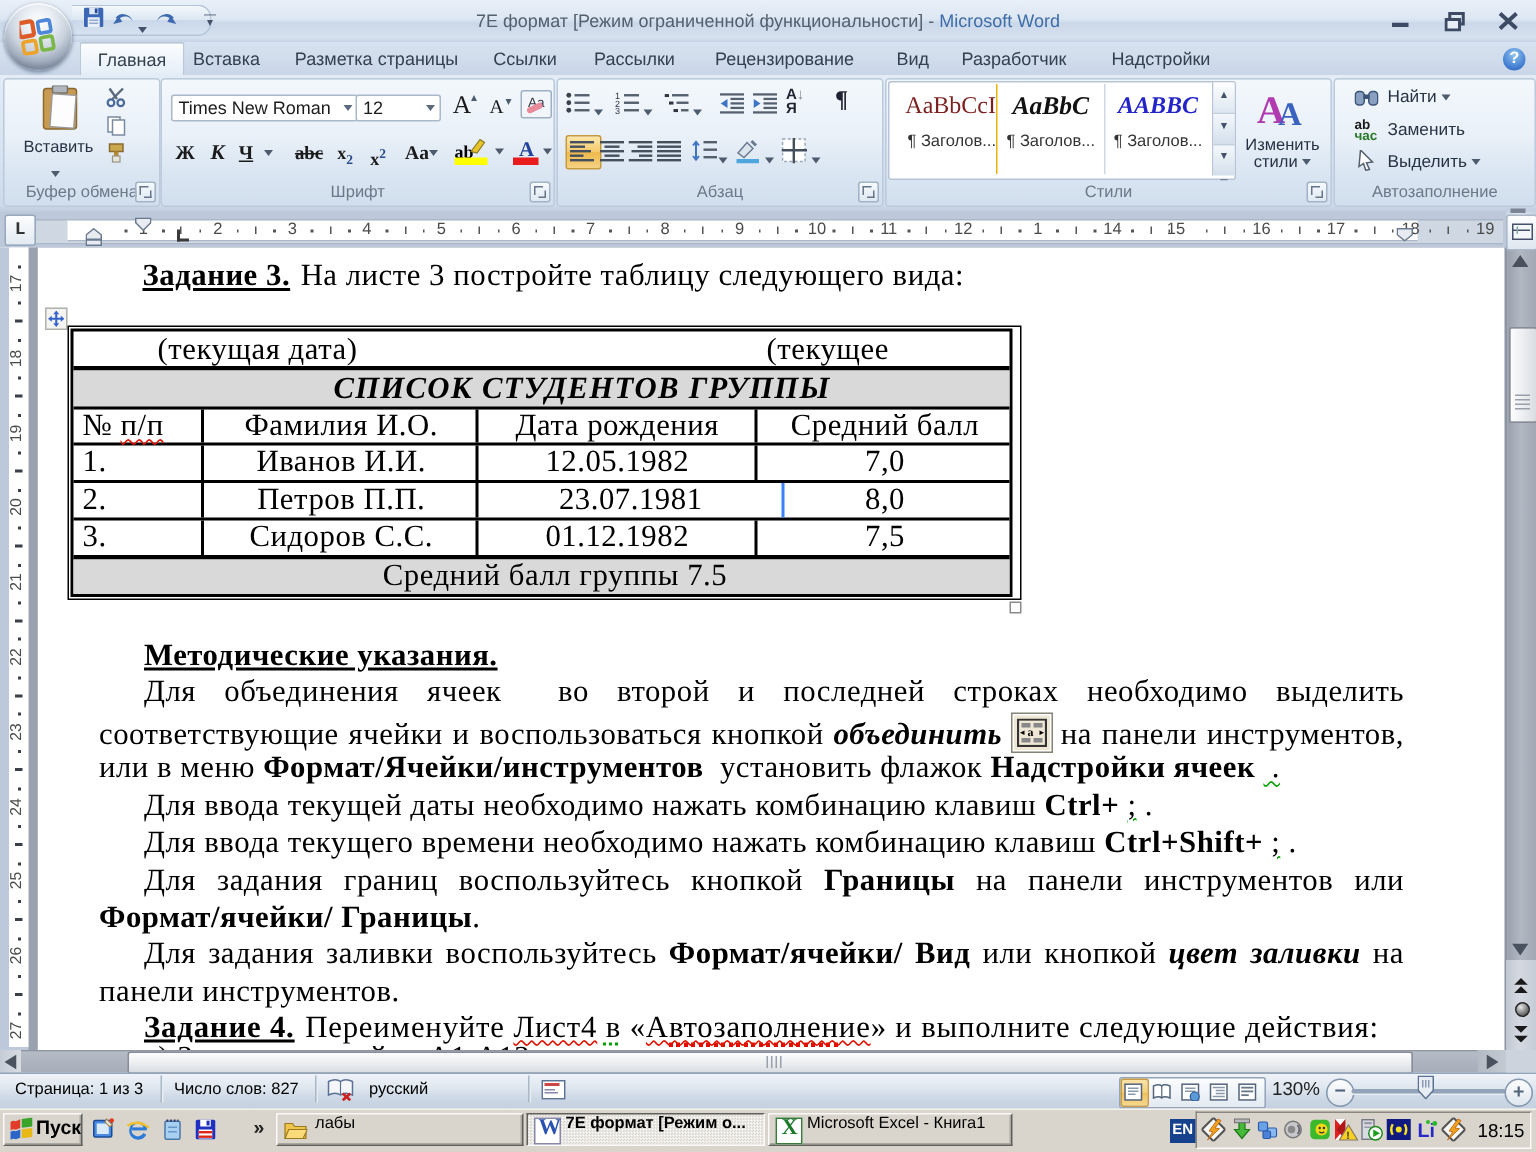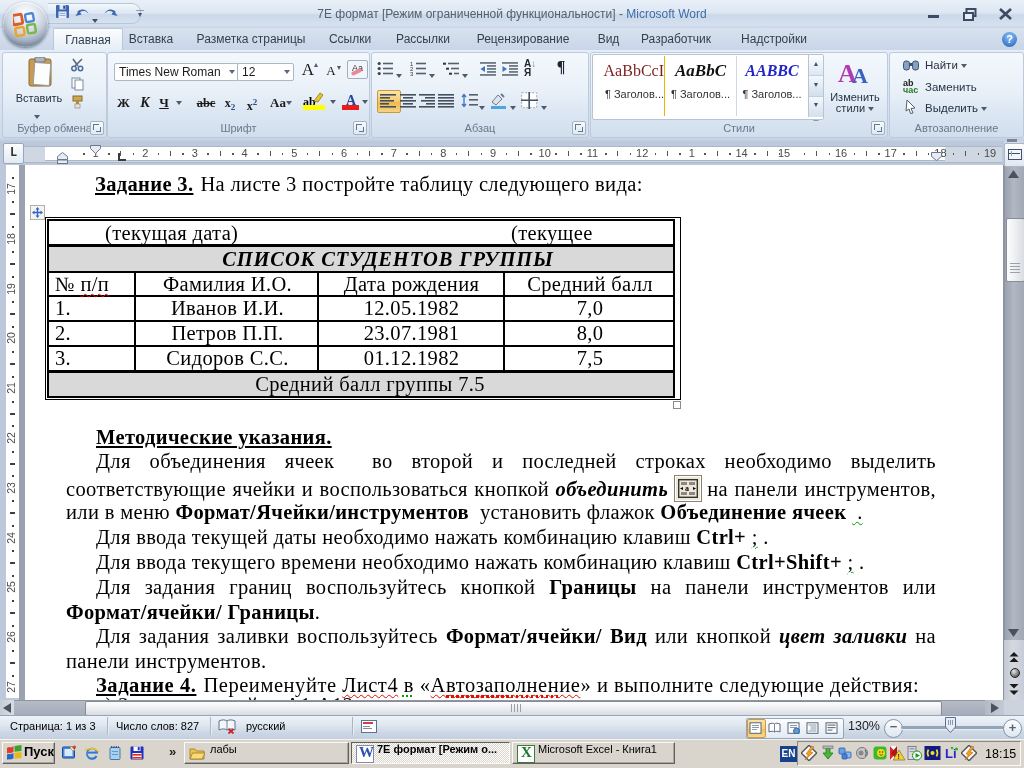--- a/index.html
+++ b/index.html
@@ -497,21 +497,21 @@
           </div>
  <div class="trow" style="height:25px;line-height:23px">
    <span class="tcell" style="left:0;width:87px;text-align:left;padding-left:6px;border-right:2px solid #000;box-sizing:border-box">1.</span>
    <span class="tcell" style="left:89px;width:181px;border-right:2px solid #000;box-sizing:border-box">Иванов И.И.</span>
    <span class="tcell" style="left:271px;width:185px;border-right:2px solid #000;box-sizing:border-box">12.05.1982</span>
    <span class="tcell" style="left:458px;width:166px">7,0</span>
           </div>
  <div class="trow" style="height:25px;line-height:23px">
    <span class="tcell" style="left:0;width:87px;text-align:left;padding-left:6px;border-right:2px solid #000;box-sizing:border-box">2.</span>
    <span class="tcell" style="left:89px;width:181px;border-right:2px solid #000;box-sizing:border-box">Петров П.П.</span>
-   <span class="tcell" style="left:271px;width:185px;border-right:2px solid #000000;box-sizing:border-box">23.07.1981</span>
+   <span class="tcell" style="left:271px;width:203px;border-right:2px solid #3b82f6;box-sizing:border-box">23.07.1981</span>
    <span class="tcell" style="left:458px;width:166px">8,0</span>
           </div>
  <div class="trow" style="height:26px;line-height:23px;border-bottom-width:3px">
    <span class="tcell" style="left:0;width:87px;text-align:left;padding-left:6px;border-right:2px solid #000;box-sizing:border-box">3.</span>
    <span class="tcell" style="left:89px;width:181px;border-right:2px solid #000;box-sizing:border-box">Сидоров С.С.</span>
    <span class="tcell" style="left:271px;width:185px;border-right:2px solid #000;box-sizing:border-box">01.12.1982</span>
    <span class="tcell" style="left:458px;width:166px">7,5</span>
           </div>
  <div class="trow" style="height:23px;background:#d9d9d9;text-align:center;line-height:22px;border-bottom:none;padding-left:18px;box-sizing:border-box">Средний балл группы 7.5</div>
 </div>
@@ -523,21 +523,21 @@
 <div class="dl jst" style="left:66px;top:311px;width:870px">соответствующие ячейки и воспользоваться кнопкой <b><i>объединить</i></b> <span style="display:inline-block;width:24px;height:23px;background:#eee7d5;border:1px solid #fff;outline:1px solid #848477;vertical-align:-5px;position:relative"><svg width="20" height="19" viewBox="0 0 20 19" style="position:absolute;left:2px;top:2px">
             <rect x="0.7" y="0.7" width="18.6" height="17.6" fill="none" stroke="#333" stroke-width="1.4"></rect>
             <rect x="3" y="3" width="6" height="3" fill="#888"></rect>
             <rect x="11" y="3" width="6" height="3" fill="#888"></rect>
             <rect x="3" y="13" width="6" height="3" fill="#888"></rect>
             <rect x="11" y="13" width="6" height="3" fill="#888"></rect>
             <text x="7" y="11.5" font-size="8" font-weight="bold" fill="#000">a</text>
             <path d="M2 9.5 L5 8 L5 11 Z" fill="#000"></path>
             <path d="M18 9.5 L15 8 L15 11 Z" fill="#000"></path>
           </svg></span> на панели инструментов,</div>
-<div class="dl" style="left:66px;top:336px">или в меню <b>Формат/Ячейки/инструментов</b>&nbsp; установить флажок <b>Объединение ячеек</b> <span class="sqg">&nbsp;.</span></div>
+<div class="dl" style="left:66px;top:336px">или в меню <b>Формат/Ячейки/инструментов</b>&nbsp; установить флажок <b>Надстройки ячеек</b> <span class="sqg">&nbsp;.</span></div>
 <div class="dl" style="left:66px;top:361px"><span style="display:inline-block;width:30px"></span>Для ввода текущей даты необходимо нажать комбинацию клавиш <b>Ctrl+</b> <span class="sqg">;</span> .</div>
 <div class="dl" style="left:66px;top:386px"><span style="display:inline-block;width:30px"></span>Для ввода текущего времени необходимо нажать комбинацию клавиш <b>Ctrl+Shift+</b> <span class="sqg">;</span> .</div>
 <div class="dl jst" style="left:66px;top:411px;width:870px"><span style="display:inline-block;width:30px"></span>Для задания границ воспользуйтесь кнопкой <b>Границы</b> на панели инструментов или</div>
 <div class="dl" style="left:66px;top:436px"><b>Формат/ячейки/ Границы</b>.</div>
 <div class="dl jst" style="left:66px;top:460px;width:870px"><span style="display:inline-block;width:30px"></span>Для задания заливки воспользуйтесь <b>Формат/ячейки/ Вид</b> или кнопкой <b><i>цвет заливки</i></b> на</div>
 <div class="dl" style="left:66px;top:485px">панели инструментов.</div>
 <div class="dl" style="left:66px;top:509px;letter-spacing:0.55px"><span style="display:inline-block;width:30px"></span><b><u>Задание 4.</u></b><span style="display:inline-block;width:7px"></span>Переименуйте <span class="sqr">Лист4</span> в «<span class="sqr">Автозаполнение</span>» и выполните следующие действия:</div>
 <div class="dl" style="left:66px;top:529px"><span style="display:inline-block;width:30px"></span>а) Заполните ячейки А1:А12</div>
 <div class="abs" style="left:402px;top:530px;width:12px;height:2px;background:repeating-linear-gradient(90deg,#00a000 0 2px,transparent 2px 4px)"></div>
 <div class="abs" style="left:446px;top:530px;width:114px;height:2.5px;background:repeating-linear-gradient(90deg,#e01000 0 2.5px,transparent 2.5px 5px)"></div>

